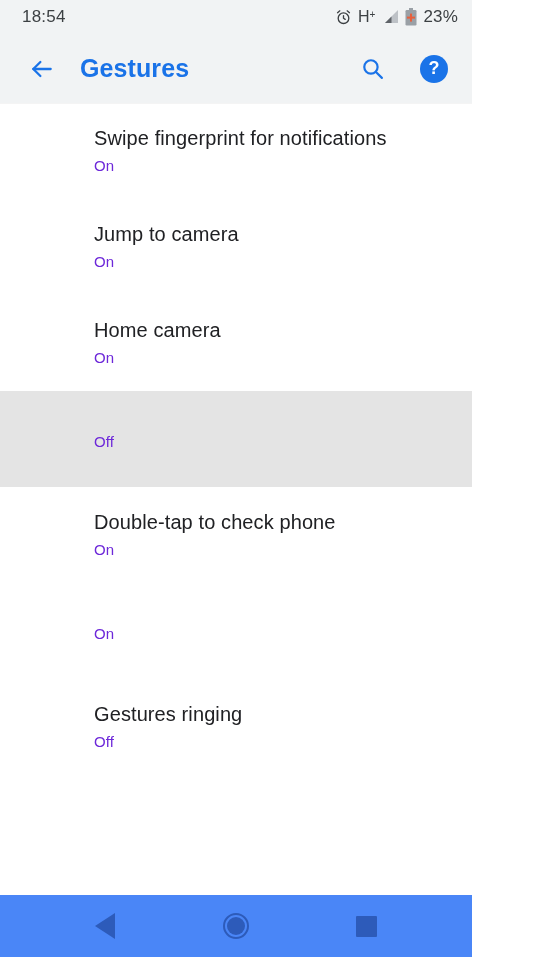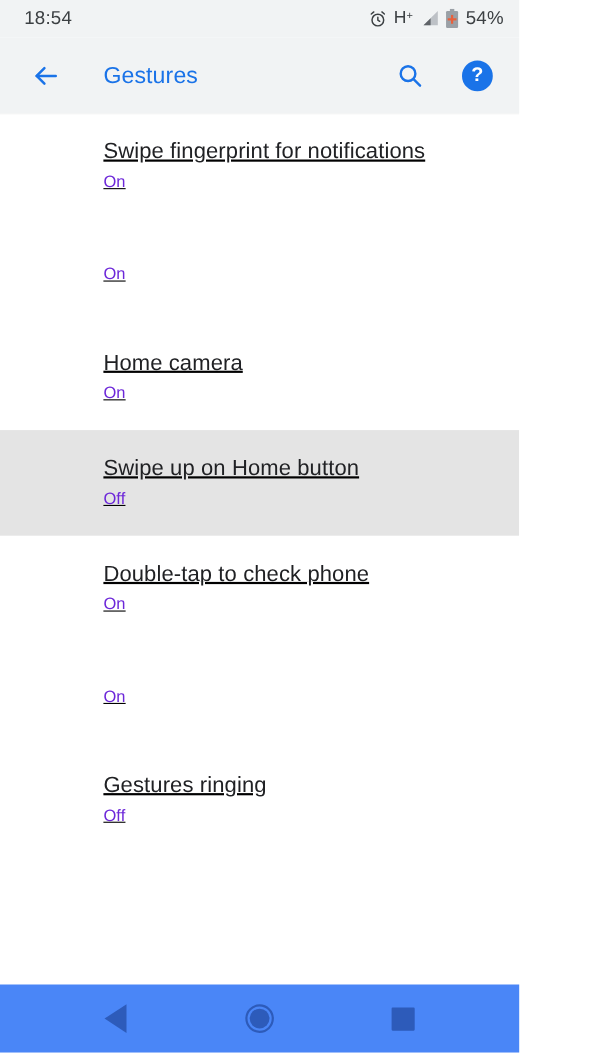--- a/index.html
+++ b/index.html
@@ -51,42 +51,41 @@
     content:""; position:absolute; left:0; right:0; bottom:-1px; height:1px;
     background:rgba(0,0,0,.045);
   }
   .bar-icon {
     width:44px; height:44px;
     display:flex; align-items:center; justify-content:center;
     flex:0 0 44px;
     cursor:pointer;
   }
   .app-title {
-    font-size:21px; color:#1a73e8; font-weight:400;
+    font-size:25px; color:#1a73e8; font-weight:700;
     letter-spacing:.1px;
-    margin-left:30px;
+    margin-left:16px;
     white-space:nowrap;
   }
   .bar-actions { margin-left:auto; display:flex; align-items:center; gap:18px; }
   .help-circle {
     width:28px; height:28px; border-radius:50%;
     background:#1a73e8;
     display:flex; align-items:center; justify-content:center;
     color:#ffffff; font-size:18px; font-weight:700;
     line-height:1;
   }
   .help-circle span { position:relative; top:-1px; }
 
   
   .settings-list {
     flex:1 1 auto;
     background:#ffffff;
     padding-top:0;
     overflow:hidden;
-    text-decoration:underline;
   }
   .list-item {
     height:96px;
     padding:0 24px 0 94px;
     display:flex; flex-direction:column; justify-content:center;
     cursor:pointer;
   }
   .list-item.selected { background:#e4e4e4; }
   .item-title {
     font-size:20px; color:#202124; line-height:1.25;
@@ -160,21 +159,21 @@
 
       <span>
         <svg width="12" height="18" viewBox="0 0 12 18">
           <rect x="4" y="0" width="4" height="2" fill="#9aa0a6"></rect>
           <rect x="0.5" y="2" width="11" height="15.5" rx="1.2" fill="#9aa0a6"></rect>
           <rect x="5" y="5.6" width="2" height="8" fill="#e8603c"></rect>
           <rect x="2" y="8.6" width="8" height="2" fill="#e8603c"></rect>
         </svg>
       </span>
 
-      <span class="battery-pct">54%</span>
+      <span class="battery-pct">23%</span>
     </div>
   </div>
 
   <div class="app-bar">
     <div class="bar-icon">
       <svg width="26" height="26" viewBox="0 0 24 24" fill="none" stroke="#1a73e8" stroke-width="2.1" stroke-linecap="round" stroke-linejoin="round">
         <path d="M20 12H4"></path>
           <path d="M10.5 5.5 L4 12 l6.5 6.5"></path>
       </svg>
     </div>
@@ -195,30 +194,30 @@
   </div>
 
   <div class="settings-list">
 
     <div class="list-item">
       <div class="item-title">Swipe fingerprint for notifications</div>
       <div class="item-sub">On</div>
     </div>
 
     <div class="list-item">
+      <div class="item-title">Jump to camera</div>
       <div class="item-sub">On</div>
     </div>
 
     <div class="list-item">
       <div class="item-title">Home camera</div>
       <div class="item-sub">On</div>
     </div>
 
     <div class="list-item selected">
-      <div class="item-title">Swipe up on Home button</div>
       <div class="item-sub">Off</div>
     </div>
 
     <div class="list-item">
       <div class="item-title">Double-tap to check phone</div>
       <div class="item-sub">On</div>
     </div>
 
     <div class="list-item">
       <div class="item-sub">On</div>

